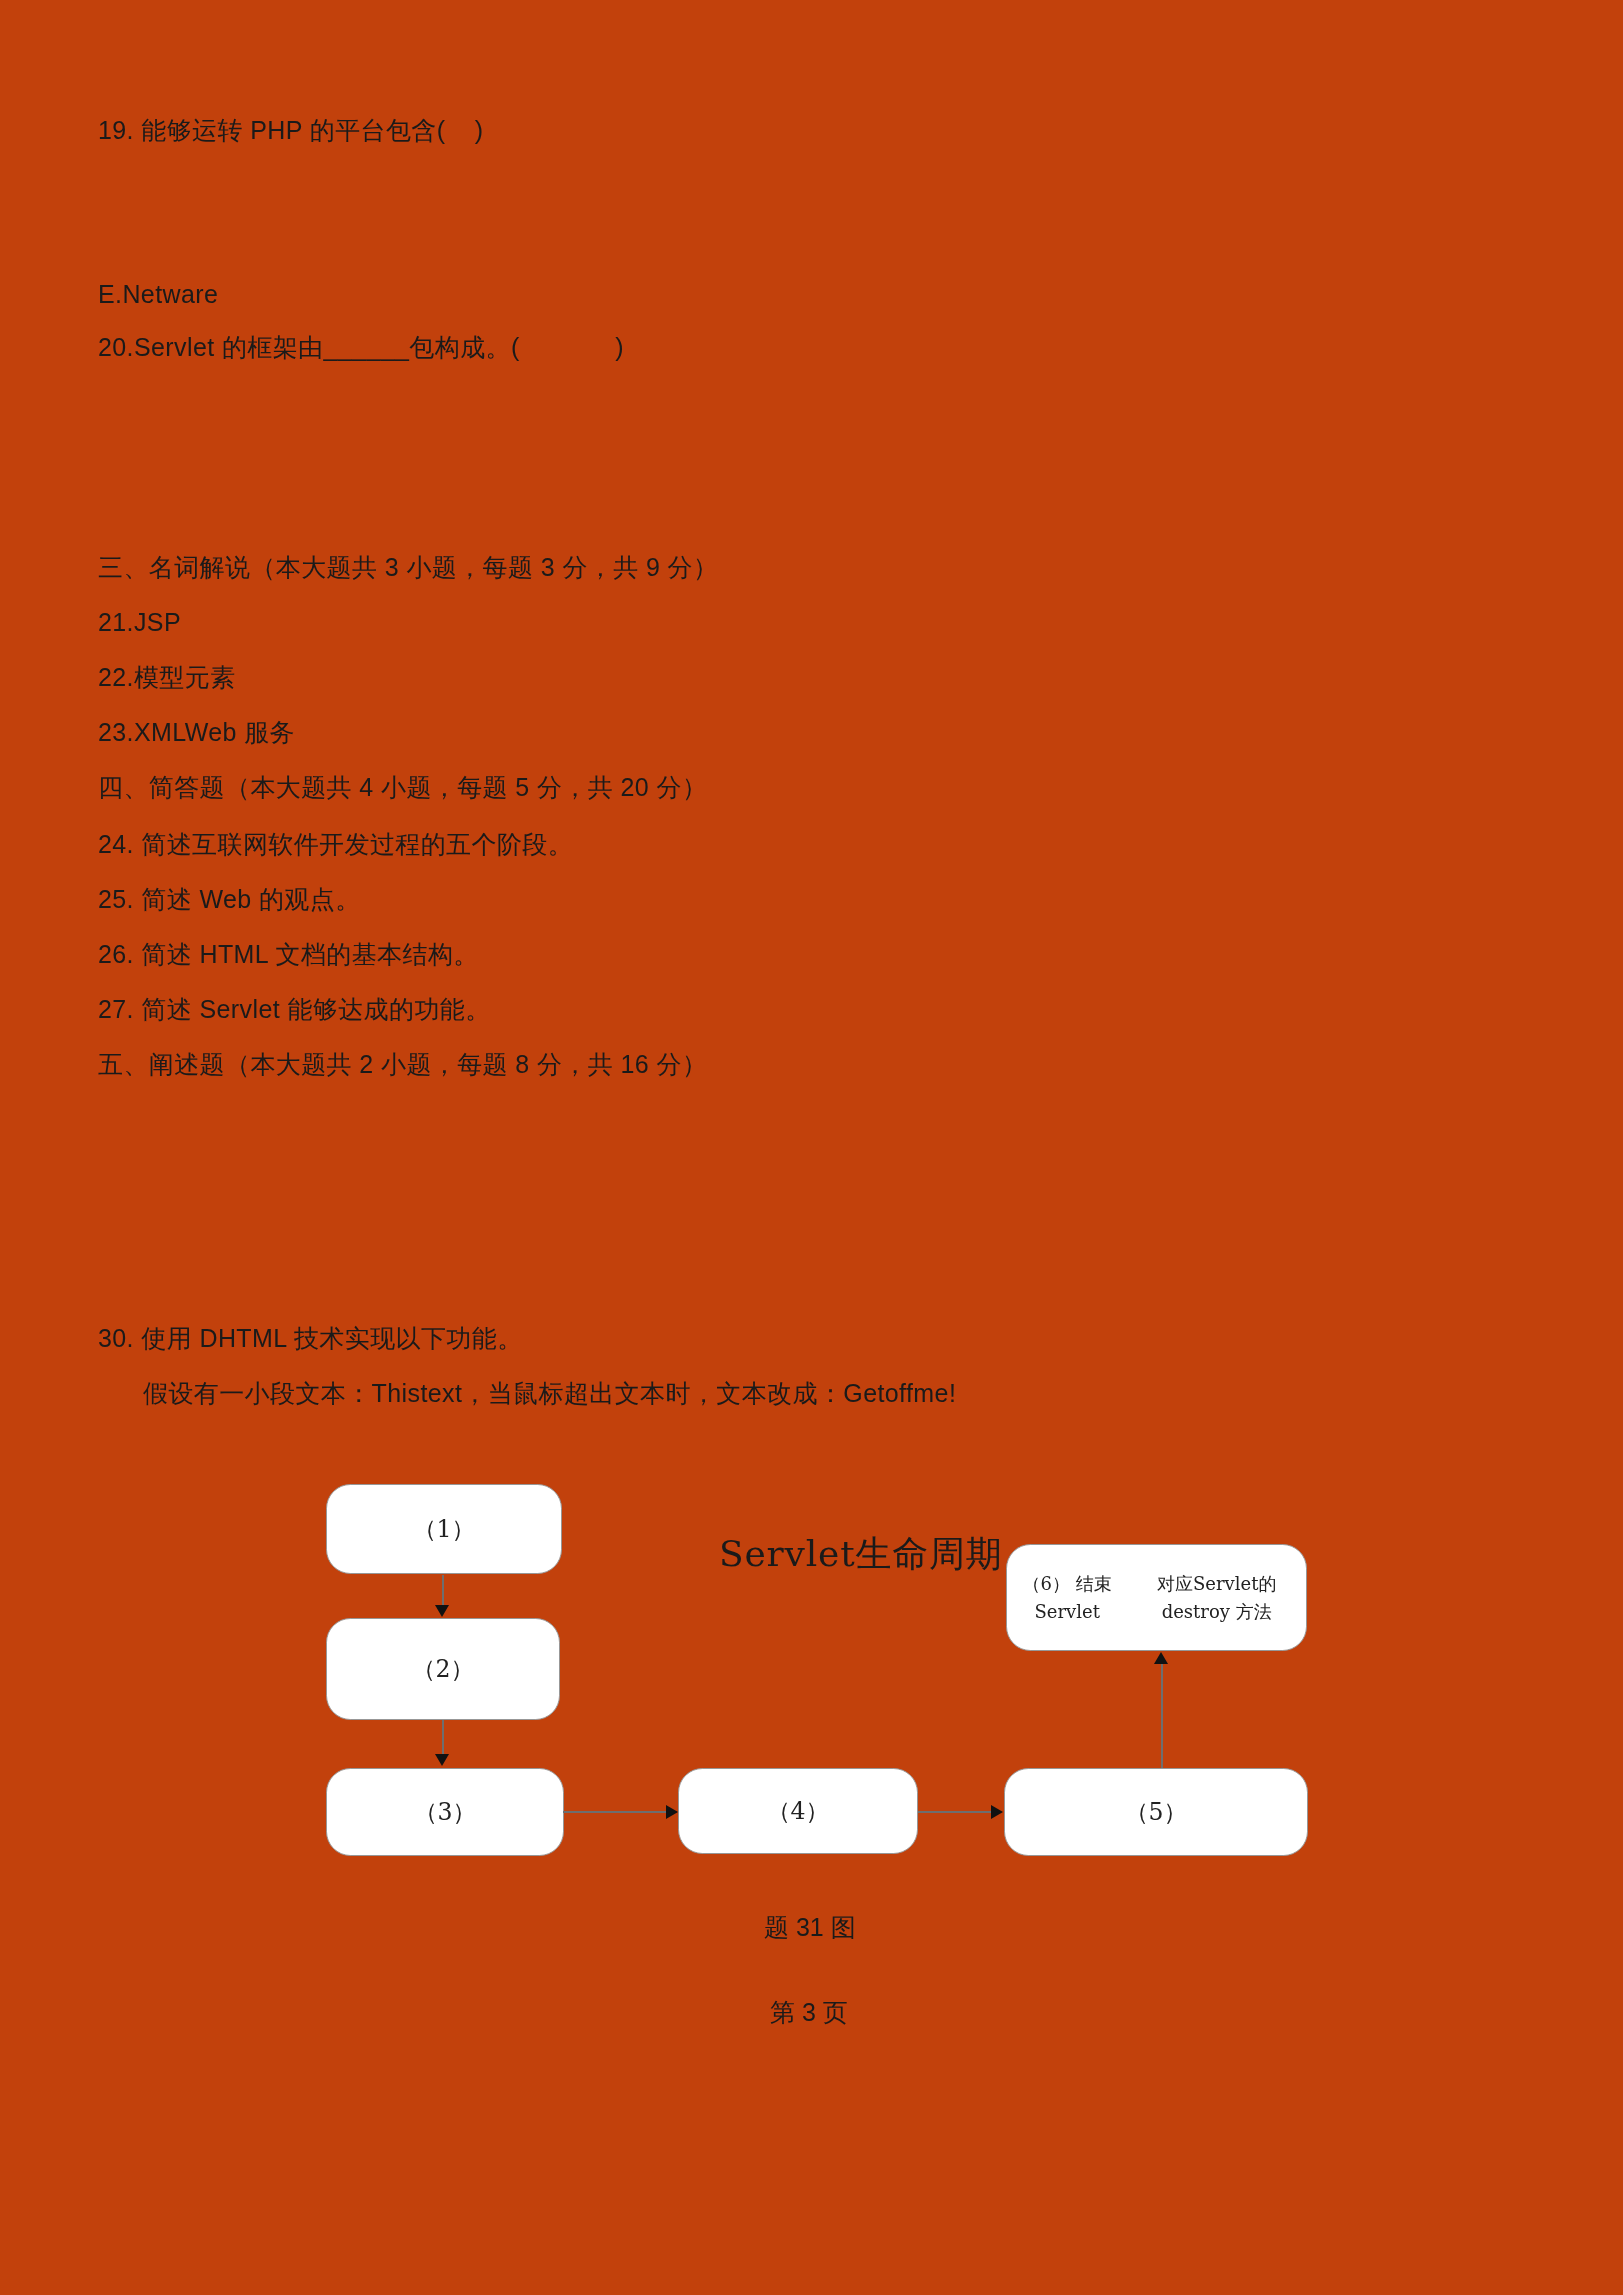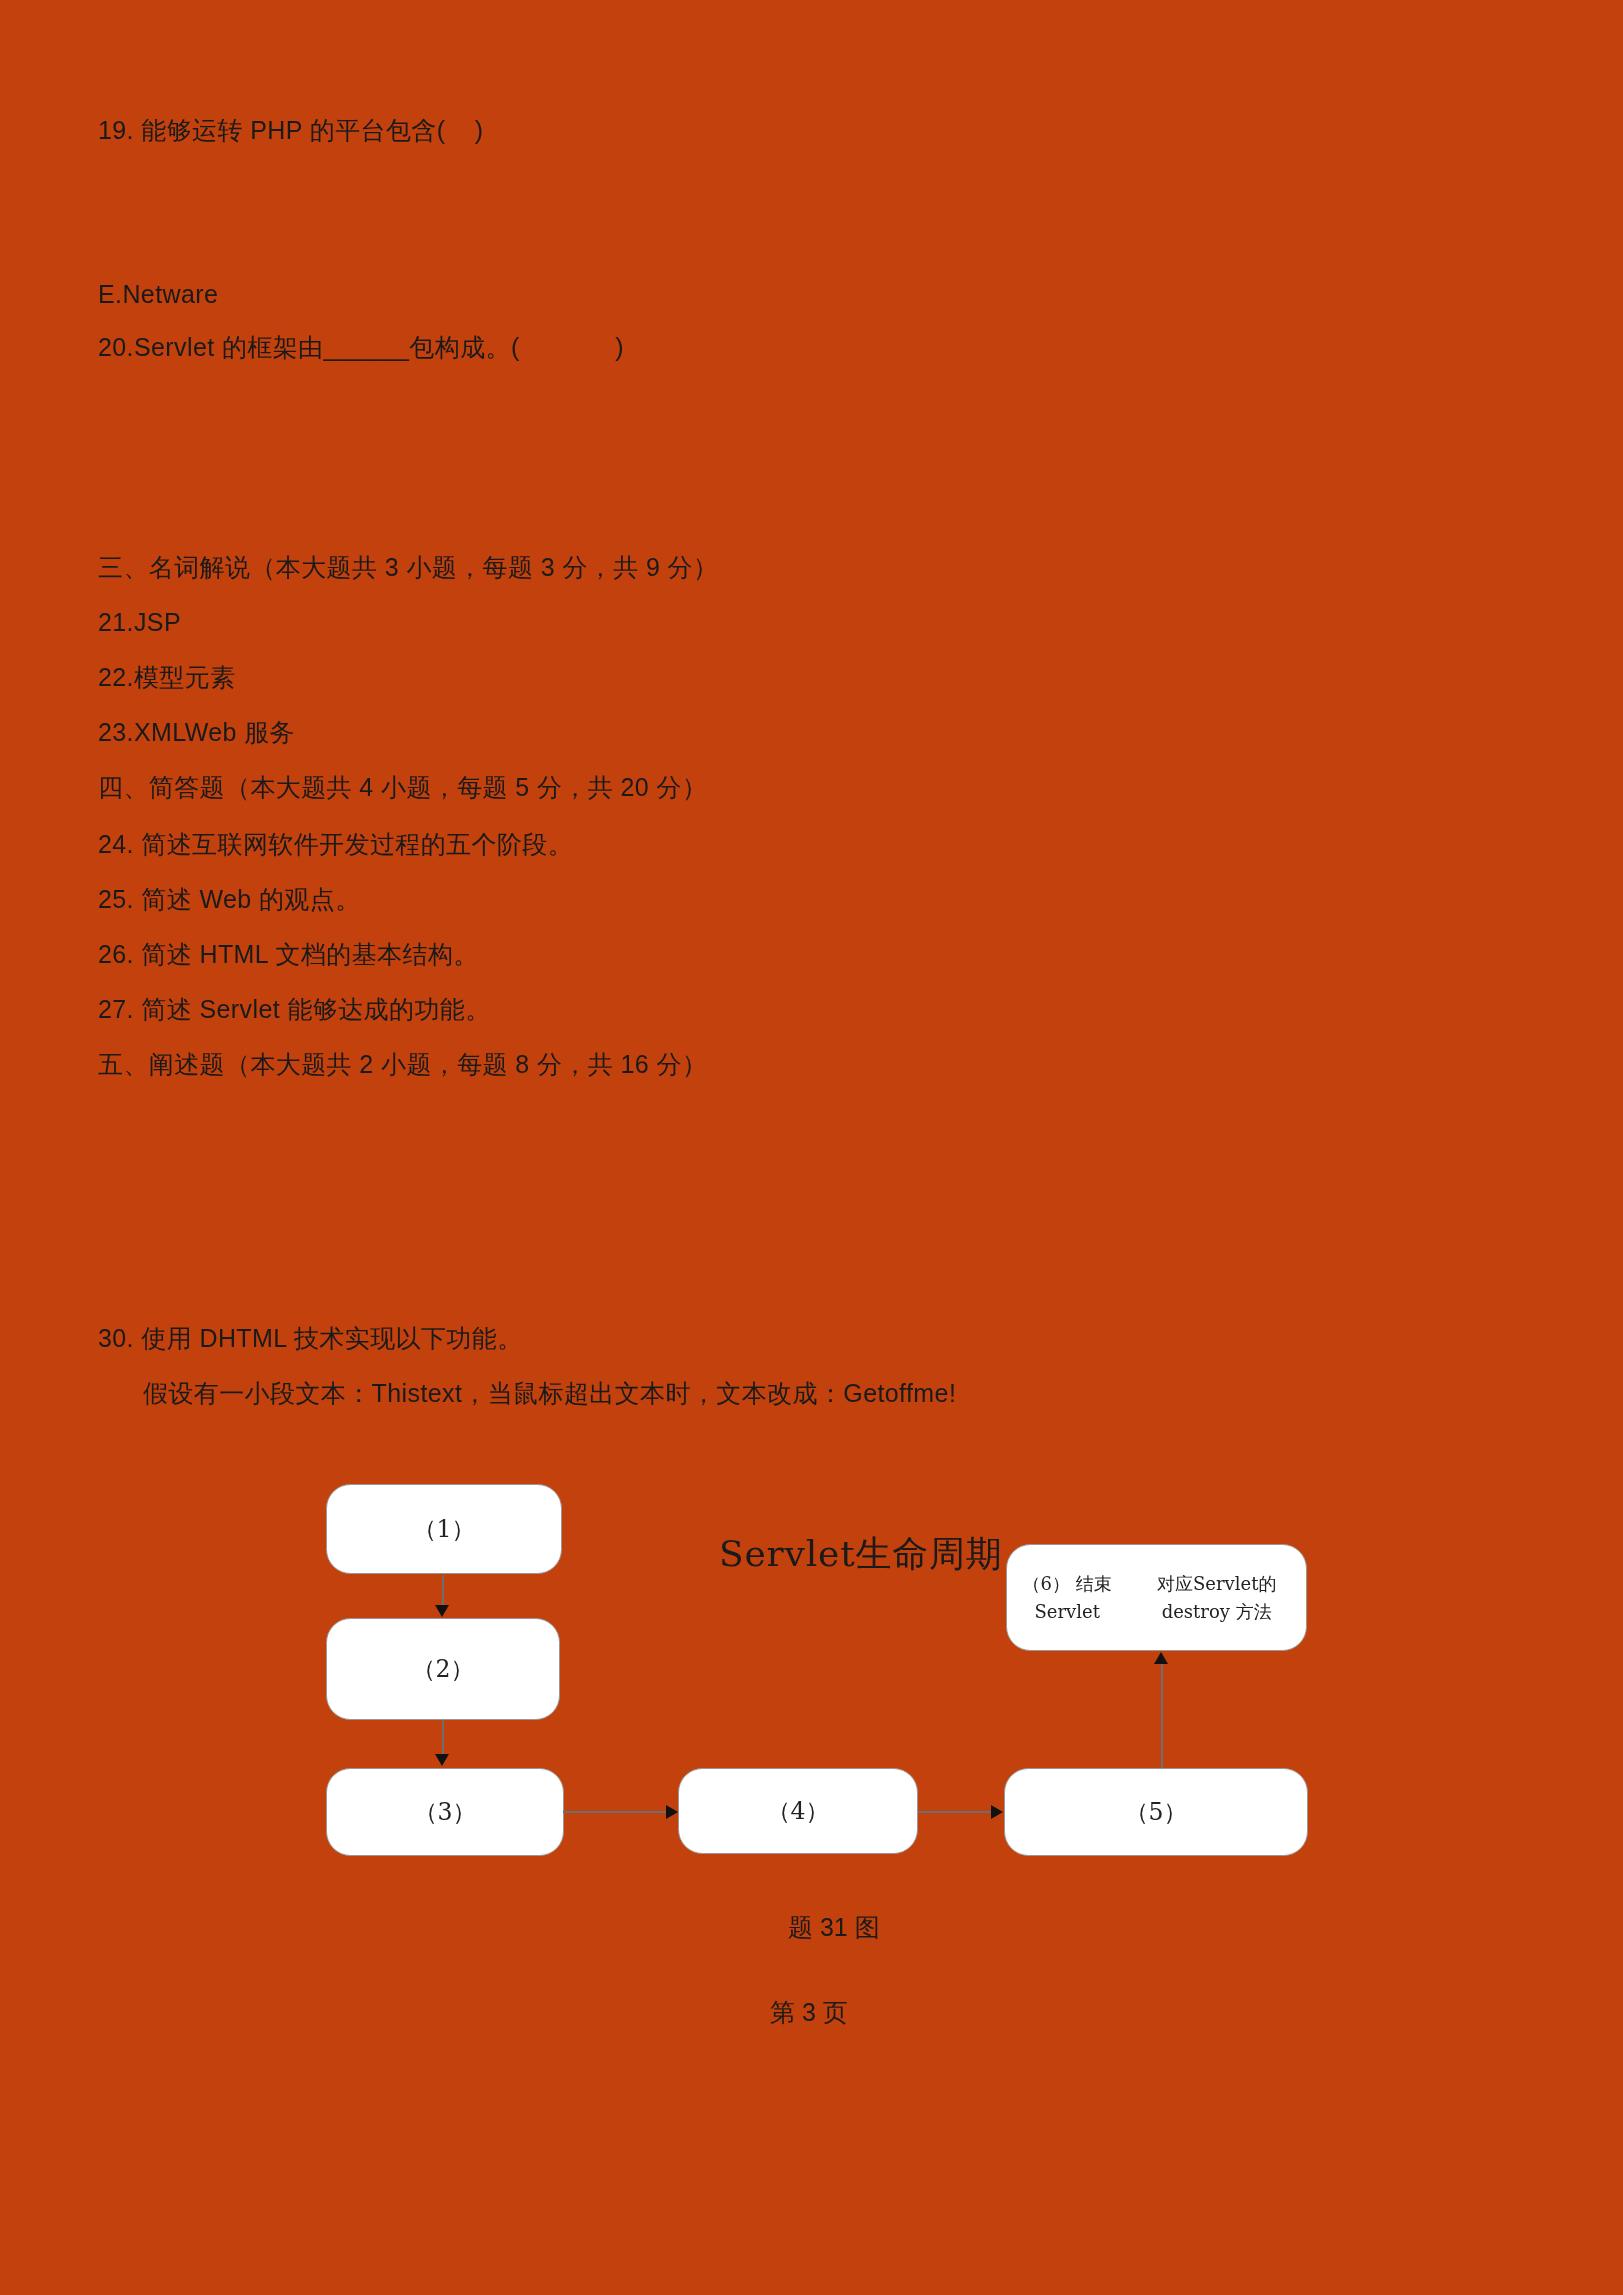--- a/index.html
+++ b/index.html
@@ -19,21 +19,21 @@
     font-family:"DejaVu Serif",serif;font-size:23.6px;color:#222;text-align:center;
     box-sizing:border-box;
   }
   .box.two-line{flex-direction:row;font-size:18px;line-height:1.55;}
   .vline{position:absolute;width:1.6px;background:#6e6e6e;}
   .hline{position:absolute;height:1.6px;background:#6e6e6e;}
   .ah-down{position:absolute;width:0;height:0;border-left:7.3px solid transparent;border-right:7.3px solid transparent;border-top:12.2px solid #111;}
   .ah-right{position:absolute;width:0;height:0;border-top:7.3px solid transparent;border-bottom:7.3px solid transparent;border-left:12.2px solid #111;}
   .ah-up{position:absolute;width:0;height:0;border-left:7.3px solid transparent;border-right:7.3px solid transparent;border-bottom:12.2px solid #111;}
   .dtitle{position:absolute;left:712px;top:1530px;font-family:"DejaVu Serif",serif;font-size:36px;color:#1a1a1a;letter-spacing:0.8px;margin-left:7px;}
-  .caption{position:absolute;left:764px;top:1911px;font-size:25px;white-space:pre;margin-left:24px;}
+  .caption{position:absolute;left:764px;top:1911px;font-size:25px;white-space:pre;}
   .pagenum{position:absolute;left:770px;top:1996px;font-size:25px;white-space:pre;}
 </style>
 </head>
 <body>
 
 <div class="page">
 
   <div class="tline" style="top:114px">19. 能够运转 PHP 的平台包含(    )</div>
   <div class="tline" style="top:278px">E.Netware</div>
   <div class="tline" style="top:331px">20.Servlet 的框架由______包构成。(             )</div>

